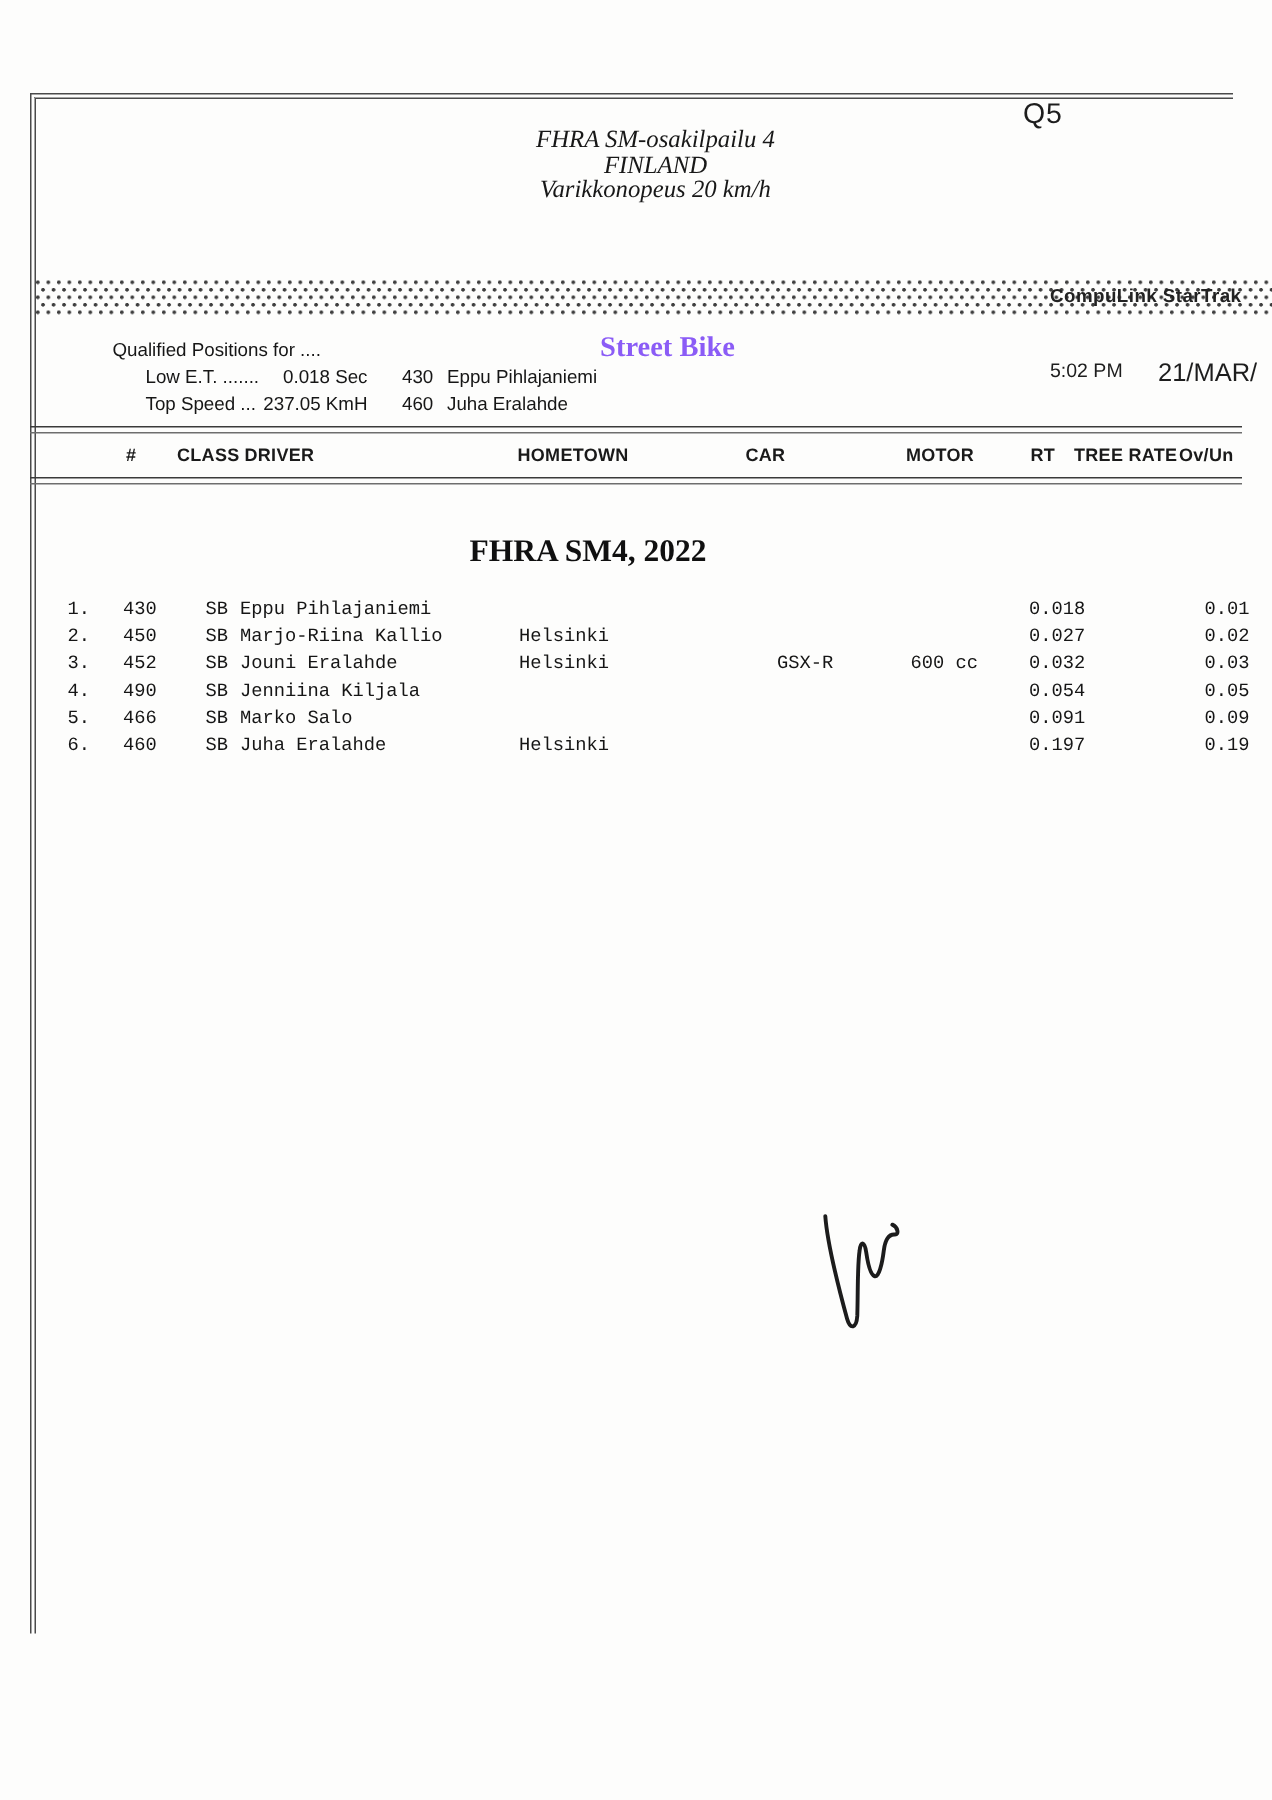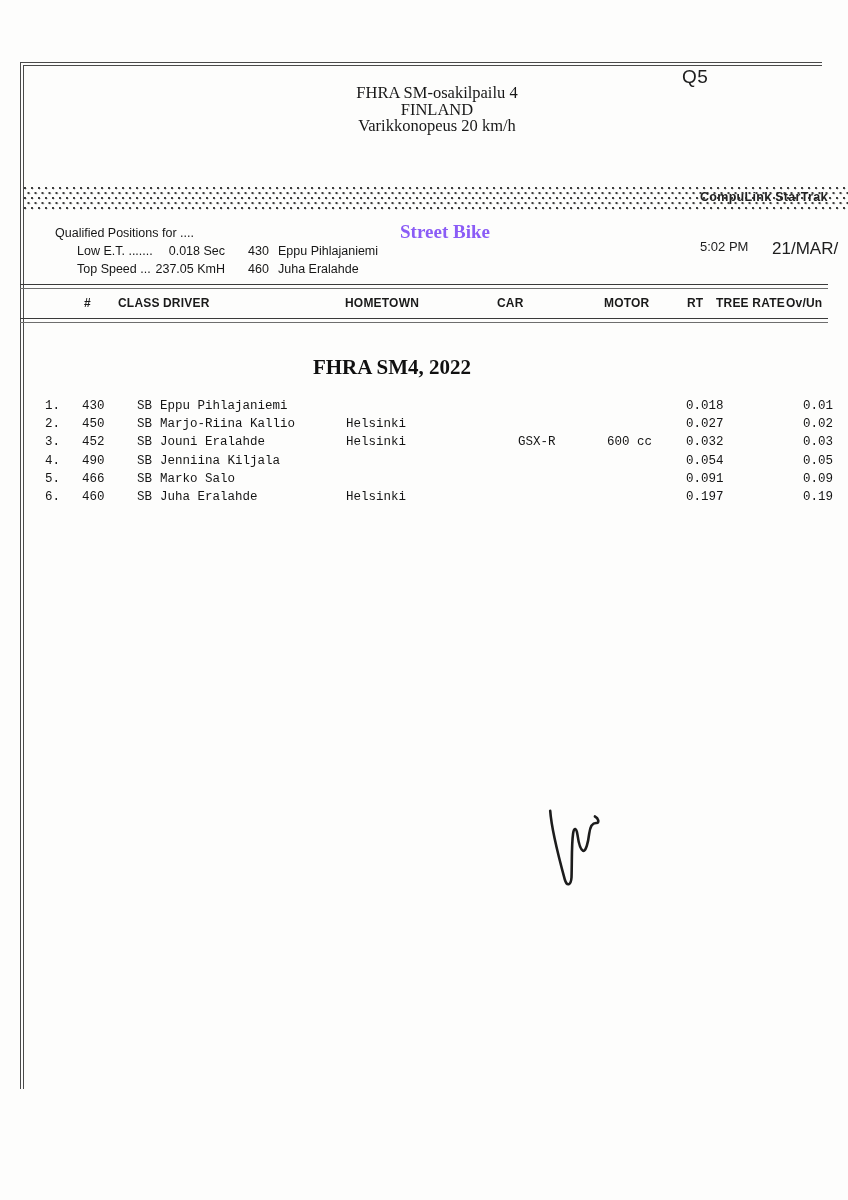--- a/index.html
+++ b/index.html
@@ -23,40 +23,41 @@
     border-left: 4px double #4a4a4a;
     pointer-events: none;
   }
 
   .q-label { left: 682px; top: 66px; font-size: 19px; letter-spacing: 0.5px; }
 
   .event-header {
     left: 26px; top: 85px; width: 822px;
     text-align: center;
     font-family: "Liberation Serif", serif;
+    font-style: italic;
     font-size: 16.5px;
     line-height: 16.6px;
     color: #181818;
   }
 
   .dot-band {
     left: 24px; top: 186px; right: 0; height: 25px;
     background-image:
       radial-gradient(circle at 1.2px 1.2px, #3e3e3e 1px, transparent 1.45px),
       radial-gradient(circle at 1.2px 1.2px, #3e3e3e 1px, transparent 1.45px);
     background-size: 7px 10px, 7px 10px;
     background-position: 0 1px, 3.5px 6px;
   }
   .band-brand {
     left: 700px; top: 190px;
     font-size: 12.5px; font-weight: bold; color: #222;
     letter-spacing: 0.3px;
   }
 
-  .qual { font-size: 12.5px; color: #161616; }
+  .qual { font-size: 12.5px; color: #161616; margin-left: 20px; }
   .qual-title { left: 55px; top: 226px; }
   .qual-label { left: 77px; }
   .qual-value { left: 140px; width: 85px; text-align: right; }
   .qual-num   { left: 248px; }
   .qual-name  { left: 278px; }
   .row2 { top: 244px; }
   .row3 { top: 262px; }
 
   .category-title {
     left: 42px; top: 221px; width: 806px;

